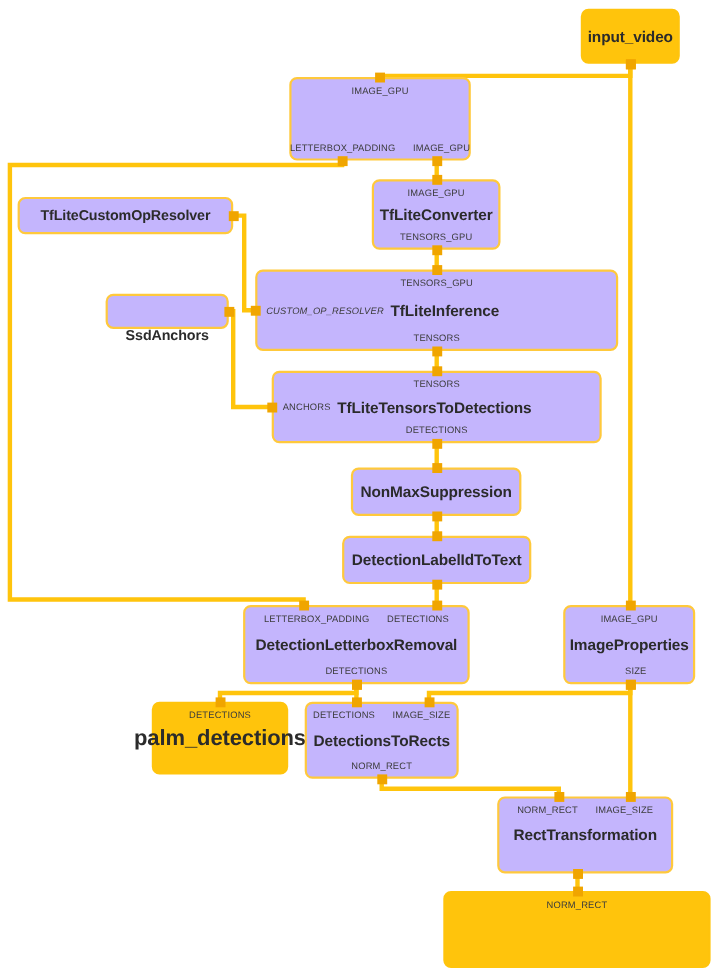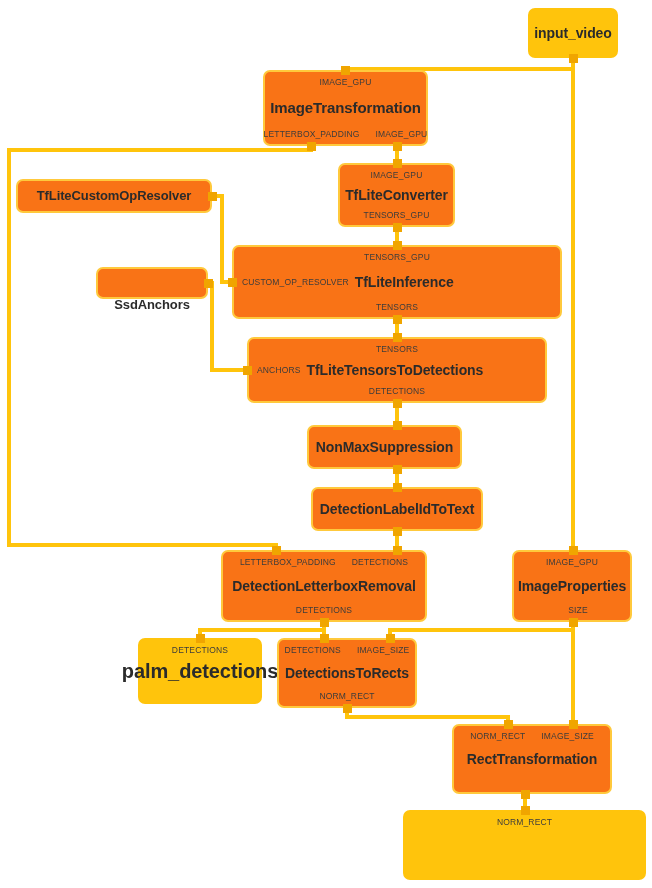--- a/index.html
+++ b/index.html
@@ -31,21 +31,21 @@
     position: absolute;
     box-sizing: border-box;
     border-radius: 7px;
     display: flex;
     flex-direction: column;
     align-items: center;
     justify-content: center;
     z-index: 3;
   }
   .node.calculator {
-    background: #f97316;
+    background: #c4b5fd;
     border: 2px solid #ffc93c;
   }
   .node.stream {
     background: #ffc40c;
     border: 2px solid #ffc40c;
   }
   .node-title {
     font-weight: bold;
     color: #2b2b2b;
     letter-spacing: -0.1px;
@@ -102,23 +102,20 @@
     </svg>
 <div class="node stream" style="left: 528px; top: 8px; width: 90px; height: 50px; background: rgb(255, 196, 12); border-color: rgb(255, 196, 12);">
       <div style="display: flex; align-items: center; justify-content: center; gap: 6px;">
         <div class="node-title" style="font-size: 14px; color: rgb(43, 43, 43);">input_video</div>
       </div>
     </div>
     <div class="node calculator" style="left: 263px; top: 70px; width: 165px; height: 76px; border-color: rgb(255, 201, 60);">
       <div class="ports in" style="gap: 0px;">
         <span class="port-label" style="color: rgb(60, 60, 60);">IMAGE_GPU</span>
       </div>
-      <div style="display: flex; align-items: center; justify-content: center; gap: 6px;">
-        <div class="node-title" style="font-size: 15px; color: rgb(43, 43, 43);">ImageTransformation</div>
-      </div>
       <div class="ports out" style="gap: 16px;">
         <span class="port-label" style="color: rgb(60, 60, 60);">LETTERBOX_PADDING</span>
         <span class="port-label" style="color: rgb(60, 60, 60);">IMAGE_GPU</span>
       </div>
     </div>
     <div class="node calculator" style="left: 16px; top: 179px; width: 196px; height: 34px; border-color: rgb(255, 201, 60);">
       <div style="display: flex; align-items: center; justify-content: center; gap: 6px;">
         <div class="node-title" style="font-size: 13px; color: rgb(43, 43, 43);">TfLiteCustomOpResolver</div>
       </div>
     </div>
@@ -136,40 +133,40 @@
     <div class="node calculator" style="left: 96px; top: 267px; width: 112px; height: 32px; border-color: rgb(255, 201, 60);">
       <div style="display: flex; align-items: center; justify-content: center; gap: 6px;">
         <div class="node-title" style="font-size: 13px; color: rgb(43, 43, 43); margin-top: 44px;">SsdAnchors</div>
       </div>
     </div>
     <div class="node calculator" style="left: 232px; top: 245px; width: 330px; height: 74px; border-color: rgb(255, 201, 60);">
       <div class="ports in" style="gap: 0px;">
         <span class="port-label" style="color: rgb(60, 60, 60);">TENSORS_GPU</span>
       </div>
       <div style="display: flex; align-items: center; justify-content: flex-start; gap: 6px; padding-left: 8px; width: 100%; box-sizing: border-box;">
-        <span class="port-label" style="color: rgb(60, 60, 60);">CUSTOM_OP_RESOLVER</span>
+        <span class="port-label" style="color: rgb(60, 60, 60); font-style: italic;">CUSTOM_OP_RESOLVER</span>
         <div class="node-title" style="font-size: 14px; color: rgb(43, 43, 43);">TfLiteInference</div>
       </div>
       <div class="ports out" style="gap: 0px;">
         <span class="port-label" style="color: rgb(60, 60, 60);">TENSORS</span>
       </div>
     </div>
     <div class="node calculator" style="left: 247px; top: 337px; width: 300px; height: 66px; border-color: rgb(255, 201, 60);">
       <div class="ports in" style="gap: 0px;">
         <span class="port-label" style="color: rgb(60, 60, 60);">TENSORS</span>
       </div>
       <div style="display: flex; align-items: center; justify-content: flex-start; gap: 6px; padding-left: 8px; width: 100%; box-sizing: border-box;">
         <span class="port-label" style="color: rgb(60, 60, 60);">ANCHORS</span>
         <div class="node-title" style="font-size: 14px; color: rgb(43, 43, 43);">TfLiteTensorsToDetections</div>
       </div>
       <div class="ports out" style="gap: 0px;">
         <span class="port-label" style="color: rgb(60, 60, 60);">DETECTIONS</span>
       </div>
     </div>
-    <div class="node calculator" style="left: 307px; top: 425px; width: 155px; height: 44px; border-color: rgb(255, 201, 60);">
+    <div class="node calculator" style="left: 319px; top: 425px; width: 155px; height: 44px; border-color: rgb(255, 201, 60);">
       <div style="display: flex; align-items: center; justify-content: center; gap: 6px;">
         <div class="node-title" style="font-size: 14px; color: rgb(43, 43, 43);">NonMaxSuppression</div>
       </div>
     </div>
     <div class="node calculator" style="left: 311px; top: 487px; width: 172px; height: 44px; border-color: rgb(255, 201, 60);">
       <div style="display: flex; align-items: center; justify-content: center; gap: 6px;">
         <div class="node-title" style="font-size: 14px; color: rgb(43, 43, 43);">DetectionLabelIdToText</div>
       </div>
     </div>
     <div class="node calculator" style="left: 221px; top: 550px; width: 206px; height: 72px; border-color: rgb(255, 201, 60);">

